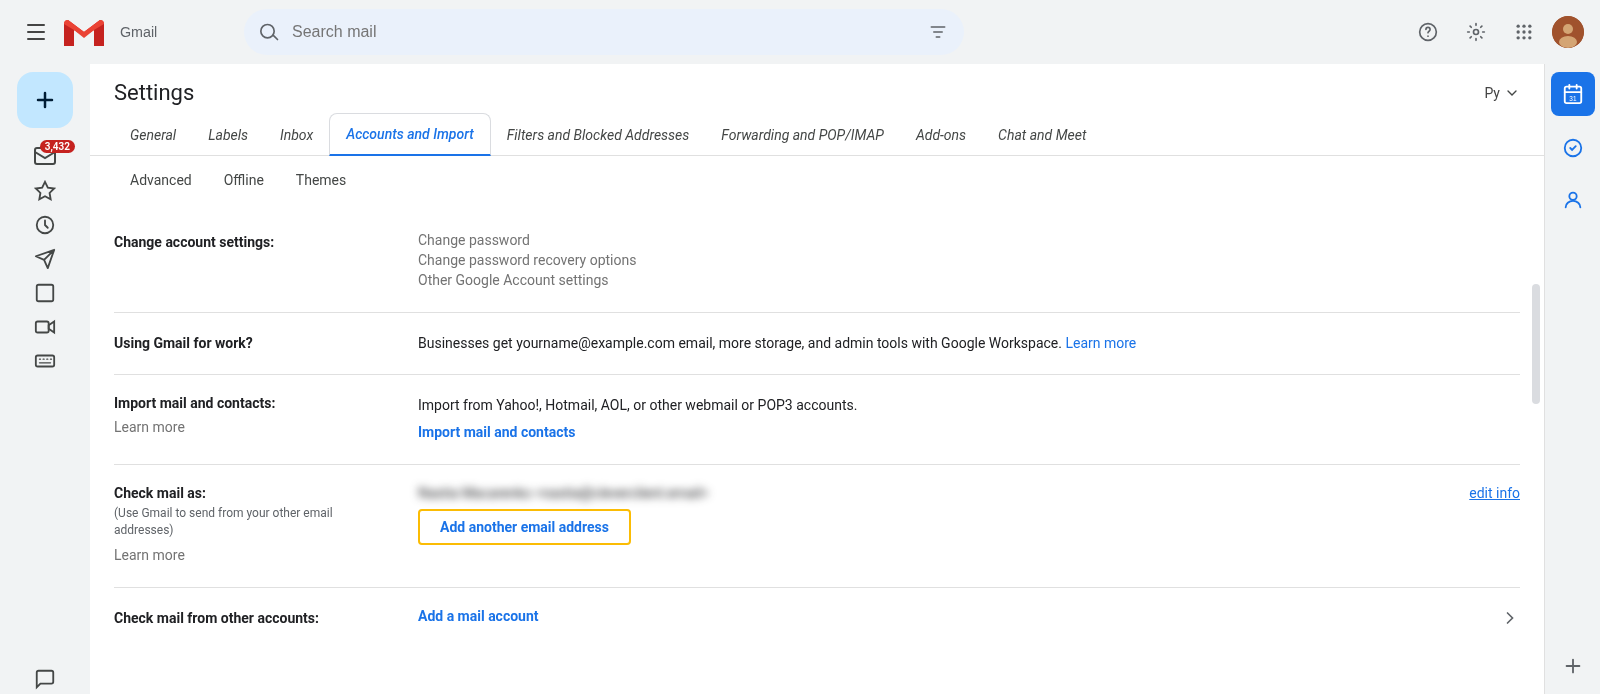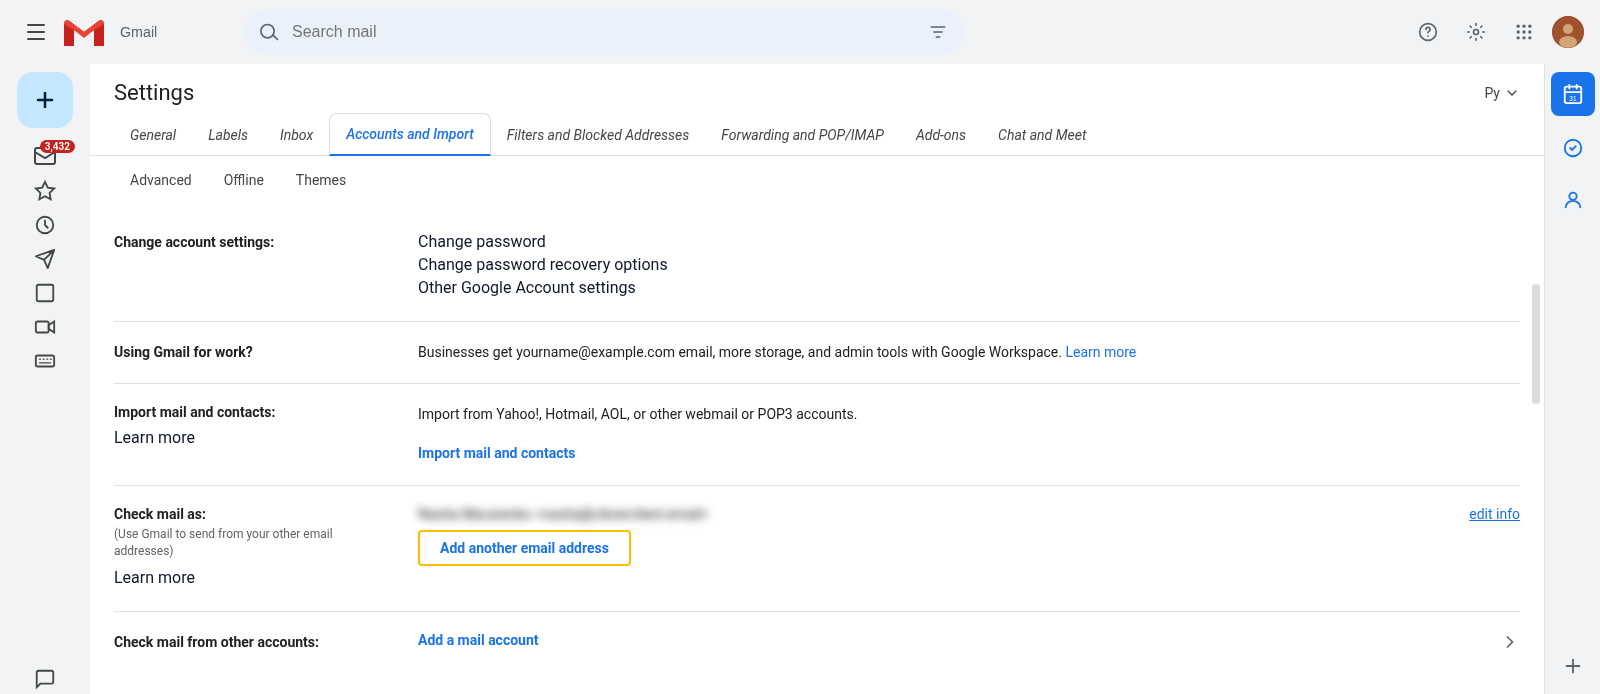--- a/index.html
+++ b/index.html
@@ -98,21 +98,21 @@
     }
     .settings-row {
       display: flex; padding: 20px 0; border-bottom: 1px solid #e0e0e0;
       gap: 24px;
     }
     .settings-row:last-child { border-bottom: none; }
     .row-label { width: 280px; flex-shrink: 0; }
     .row-label-title { font-size: 14px; color: #202124; font-weight: 700; }
     .row-label-sub { font-size: 12px; color: #5f6368; margin-top: 4px; line-height: 1.4; }
     .row-content { flex: 1; }
-    .link-blue { color: #0f172a; text-decoration: none; font-size: 16px; cursor: pointer; display: block; margin-bottom: 4px; }
+    .link-blue { color: #737373; text-decoration: none; font-size: 14px; cursor: pointer; display: block; margin-bottom: 4px; }
     .link-blue-bold { color: #1a73e8; text-decoration: none; font-size: 14px; font-weight: 700; cursor: pointer; display: block; margin-bottom: 4px; }
     .text-normal { font-size: 14px; color: #202124; line-height: 1.5; }
     .link-inline { color: #1a73e8; text-decoration: none; }
     .edit-info-link { color: #1a73e8; font-size: 14px; cursor: pointer; margin-left: auto; flex-shrink: 0; }
     .blurred-text { filter: blur(4px); color: #202124; font-size: 14px; }
 
     
     .add-email-btn {
       display: inline-block; padding: 8px 20px;
       border: 2px solid #fbbc04; border-radius: 4px;
@@ -322,21 +322,21 @@
         </div>
       </div>
 
       <div class="settings-row">
         <div class="row-label">
           <div class="row-label-title">Import mail and contacts:</div>
           <a class="link-blue" style="margin-top:8px" href="#">Learn more</a>
         </div>
         <div class="row-content">
           <div class="text-normal">Import from Yahoo!, Hotmail, AOL, or other webmail or POP3 accounts.</div>
-          <a class="link-blue-bold" style="margin-top:20px" href="#">Import mail and contacts</a>
+          <a class="link-blue-bold" style="margin-top:8px" href="#">Import mail and contacts</a>
         </div>
       </div>
 
       <div class="settings-row">
         <div class="row-label">
           <div class="row-label-title">Check mail as:</div>
           <div class="row-label-sub">(Use Gmail to send from your other email addresses)</div>
           <a class="link-blue" style="margin-top:8px" href="#">Learn more</a>
         </div>
         <div class="row-content">

